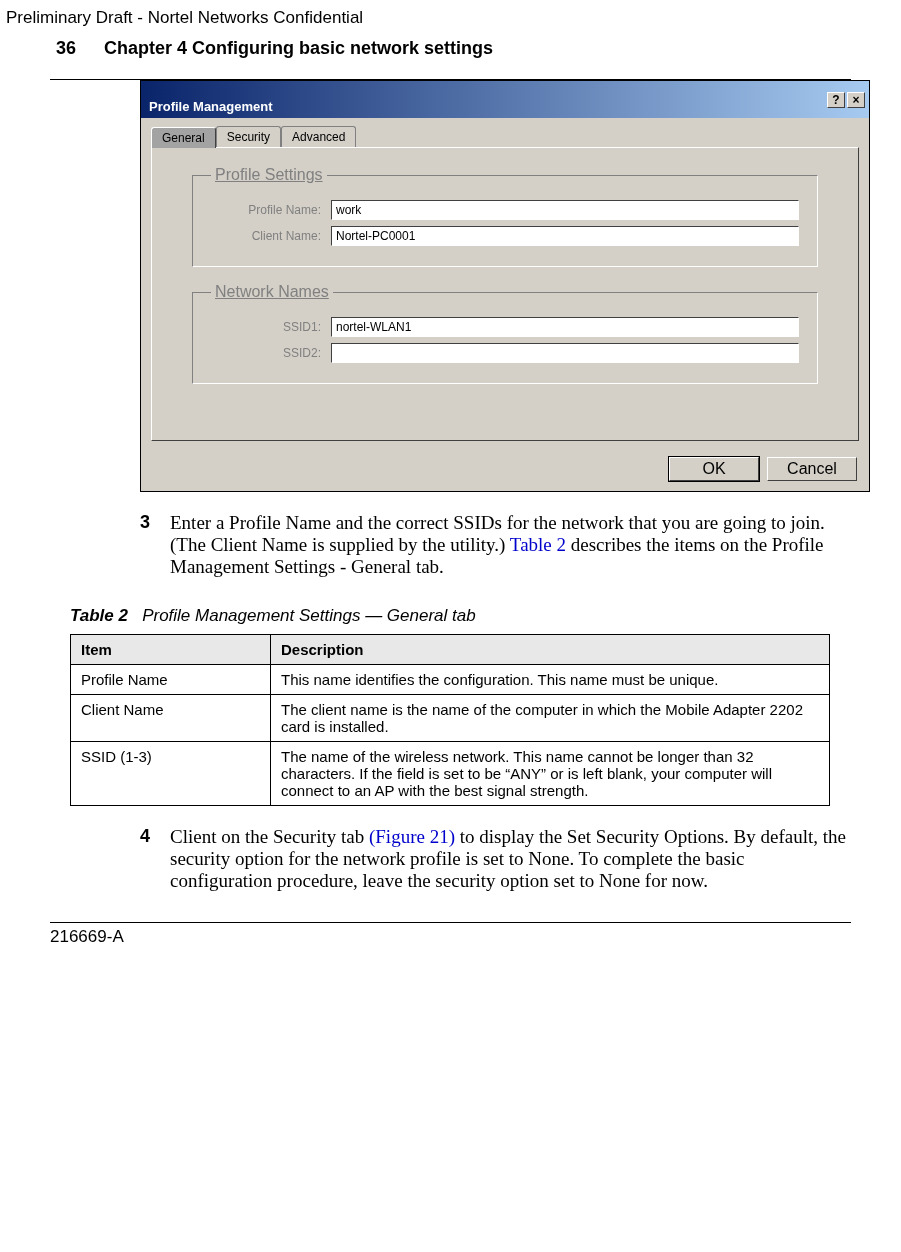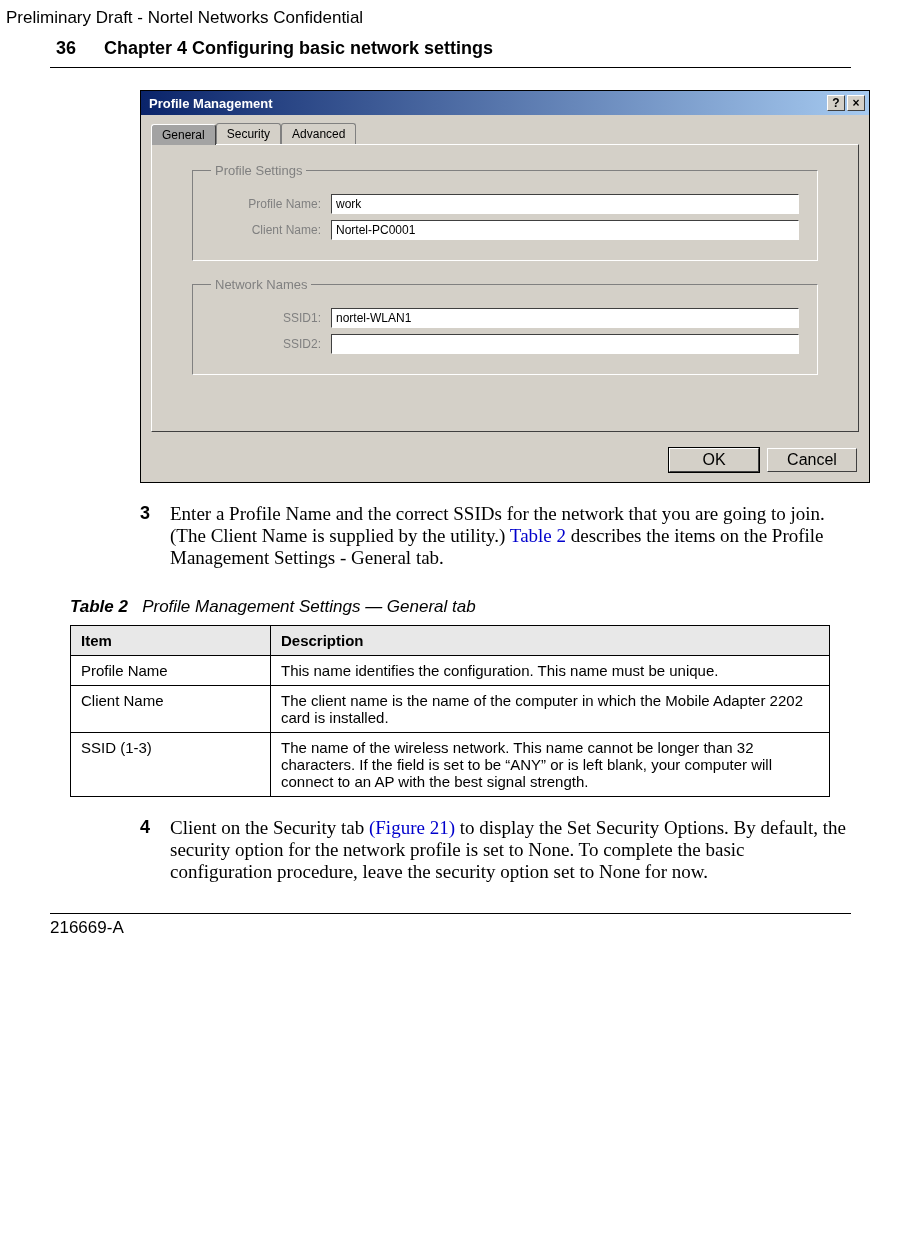--- a/index.html
+++ b/index.html
@@ -15,23 +15,22 @@
   }
   .prelim {
     font-size: 17px;
     padding: 8px 0 0 6px;
   }
   .chap-head {
     display: flex;
     gap: 28px;
     font-weight: bold;
     font-size: 18px;
-    padding: 10px 0 8px 6px;
+    padding: 10px 0 20px 6px;
     border-bottom: 1.5px solid #000;
-    margin-bottom: 22px;
   }
   .fig-caption {
     font-size: 17px;
     margin-left: 90px;
     margin-bottom: 10px;
   }
   .fig-caption b { font-weight: bold; }
   .dialog {
     width: 730px;
     margin-left: 90px;
@@ -42,21 +41,21 @@
   }
   .titlebar {
     background: linear-gradient(to right, #0a246a, #a6caf0);
     color: #fff;
     font-weight: bold;
     font-size: 13px;
     padding: 4px 4px 4px 8px;
     display: flex;
     align-items: center;
   }
-  .titlebar .ttl { flex: 1; }
+  .titlebar .ttl { flex: 1; margin-top: 14px; }
   .titlebar .tbtn {
     width: 18px; height: 16px; background:#d4d0c8;
     border:1px solid #fff; border-right-color:#404040; border-bottom-color:#404040;
     margin-left:2px; color:#000; text-align:center;
     font-weight:bold; line-height:14px; font-size:12px;
   }
   .tabrow {
     padding: 8px 10px 0 10px;
     display: flex;
     gap: 0;
@@ -85,21 +84,21 @@
     background: #d4d0c8;
   }
   fieldset.fs {
     border: 1px solid #808080;
     border-top-color:#808080; border-left-color:#808080;
     border-right-color:#fff; border-bottom-color:#fff;
     margin: 0 20px 16px 20px;
     padding: 10px 18px 14px 18px;
     color:#808080;
   }
-  fieldset.fs legend { color:#808080; padding:0 4px; font-size:13px;}
+  fieldset.fs legend { color:#808080; padding:0 4px; font-size:16px;text-decoration:underline;}
   .field-row {
     display:flex; align-items:center; margin:6px 0;
   }
   .field-row label {
     width: 120px; text-align:right; padding-right:10px;
   }
   .txtin {
     flex:1; height:20px; border:1px solid #404040;
     border-right-color:#fff; border-bottom-color:#fff;
     background:#fff; padding:2px 4px; font-size:12px; color:#000;

